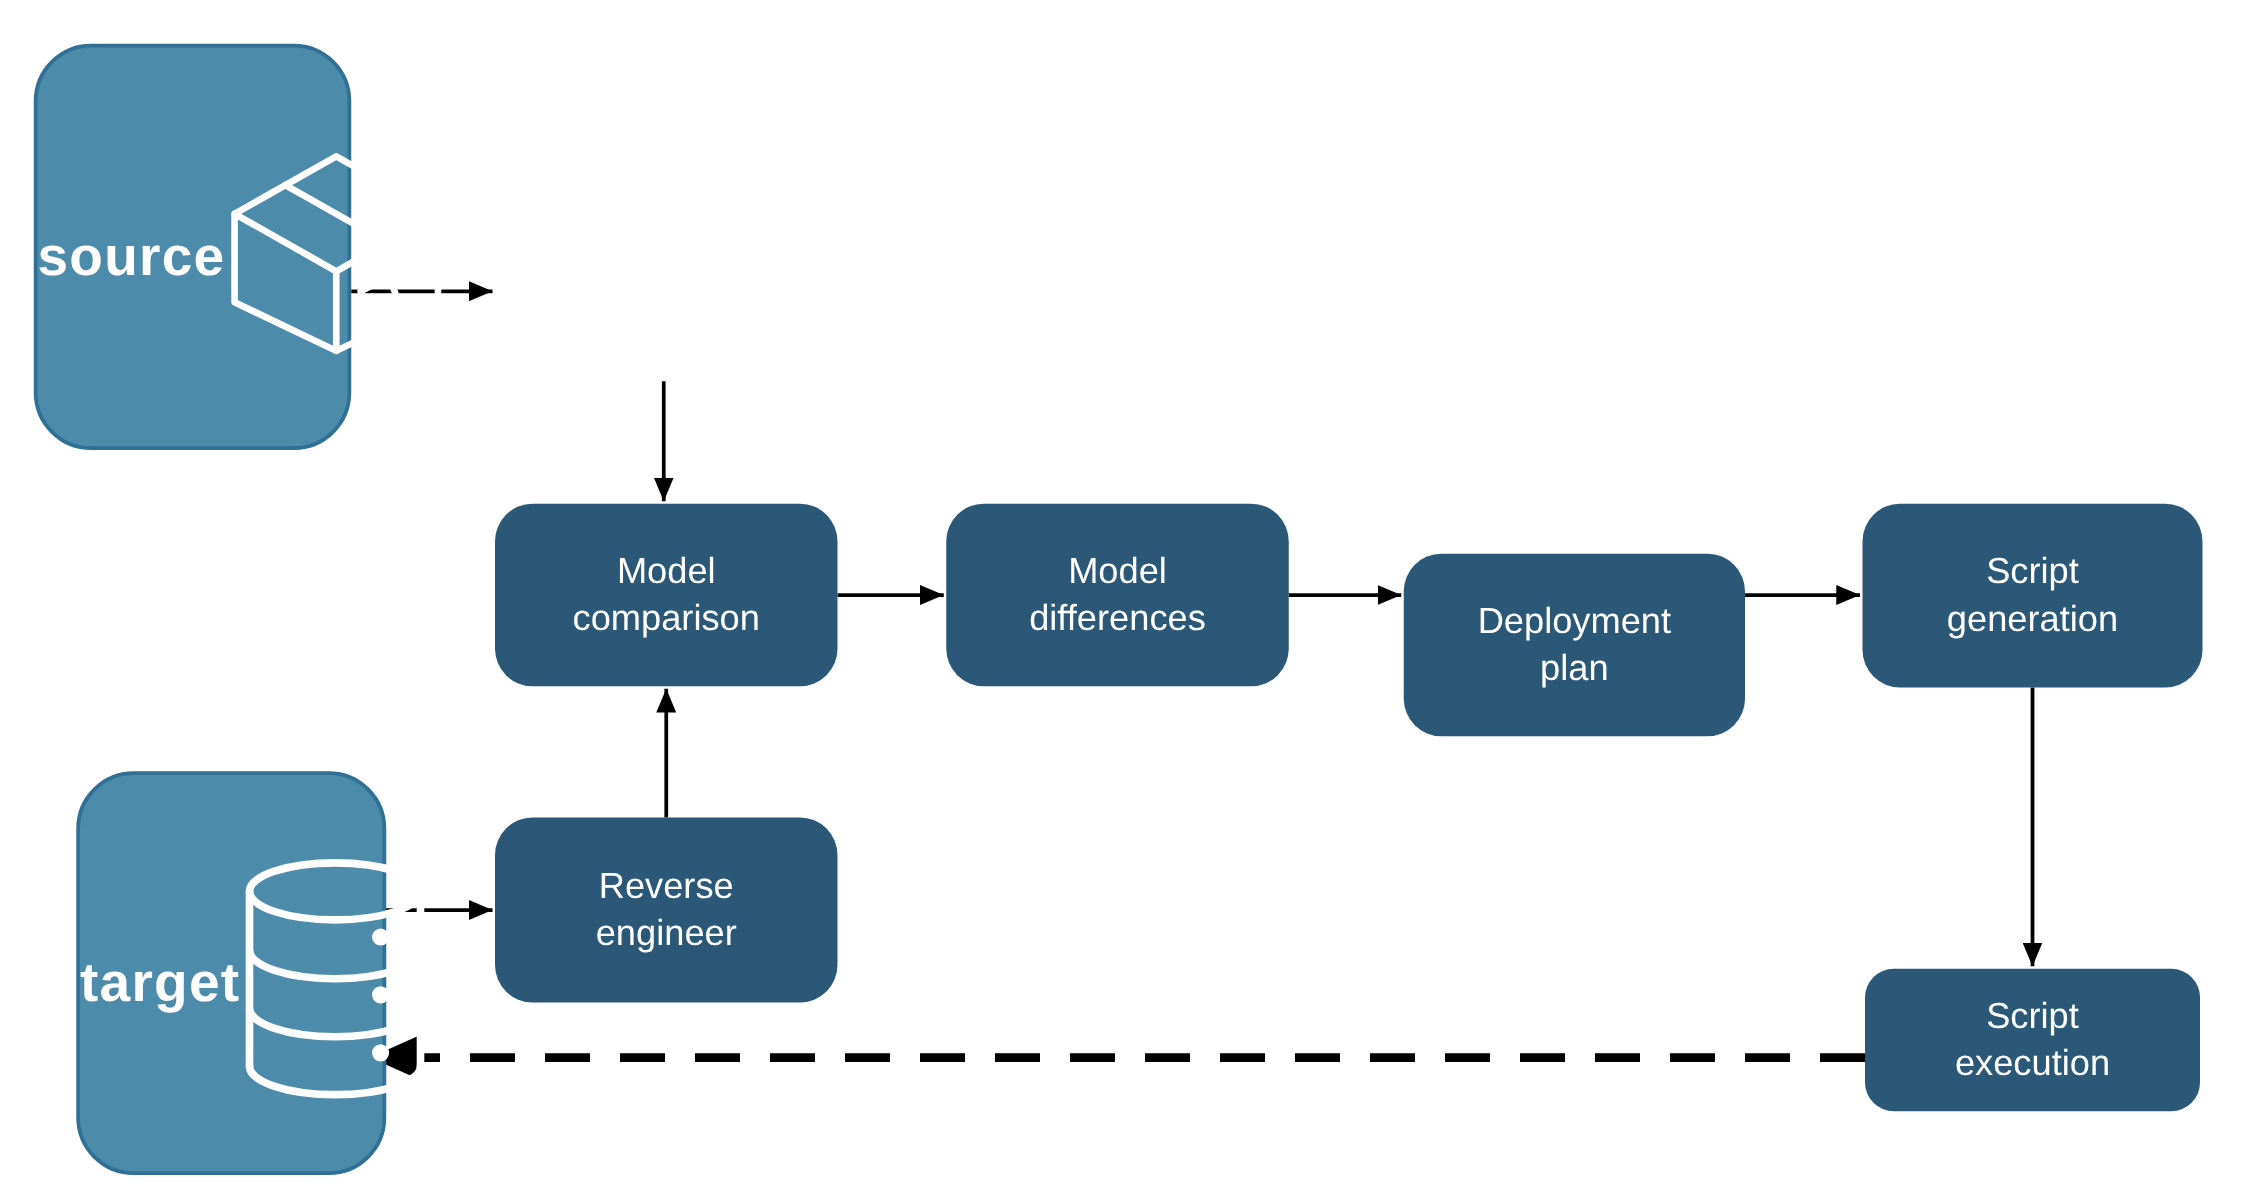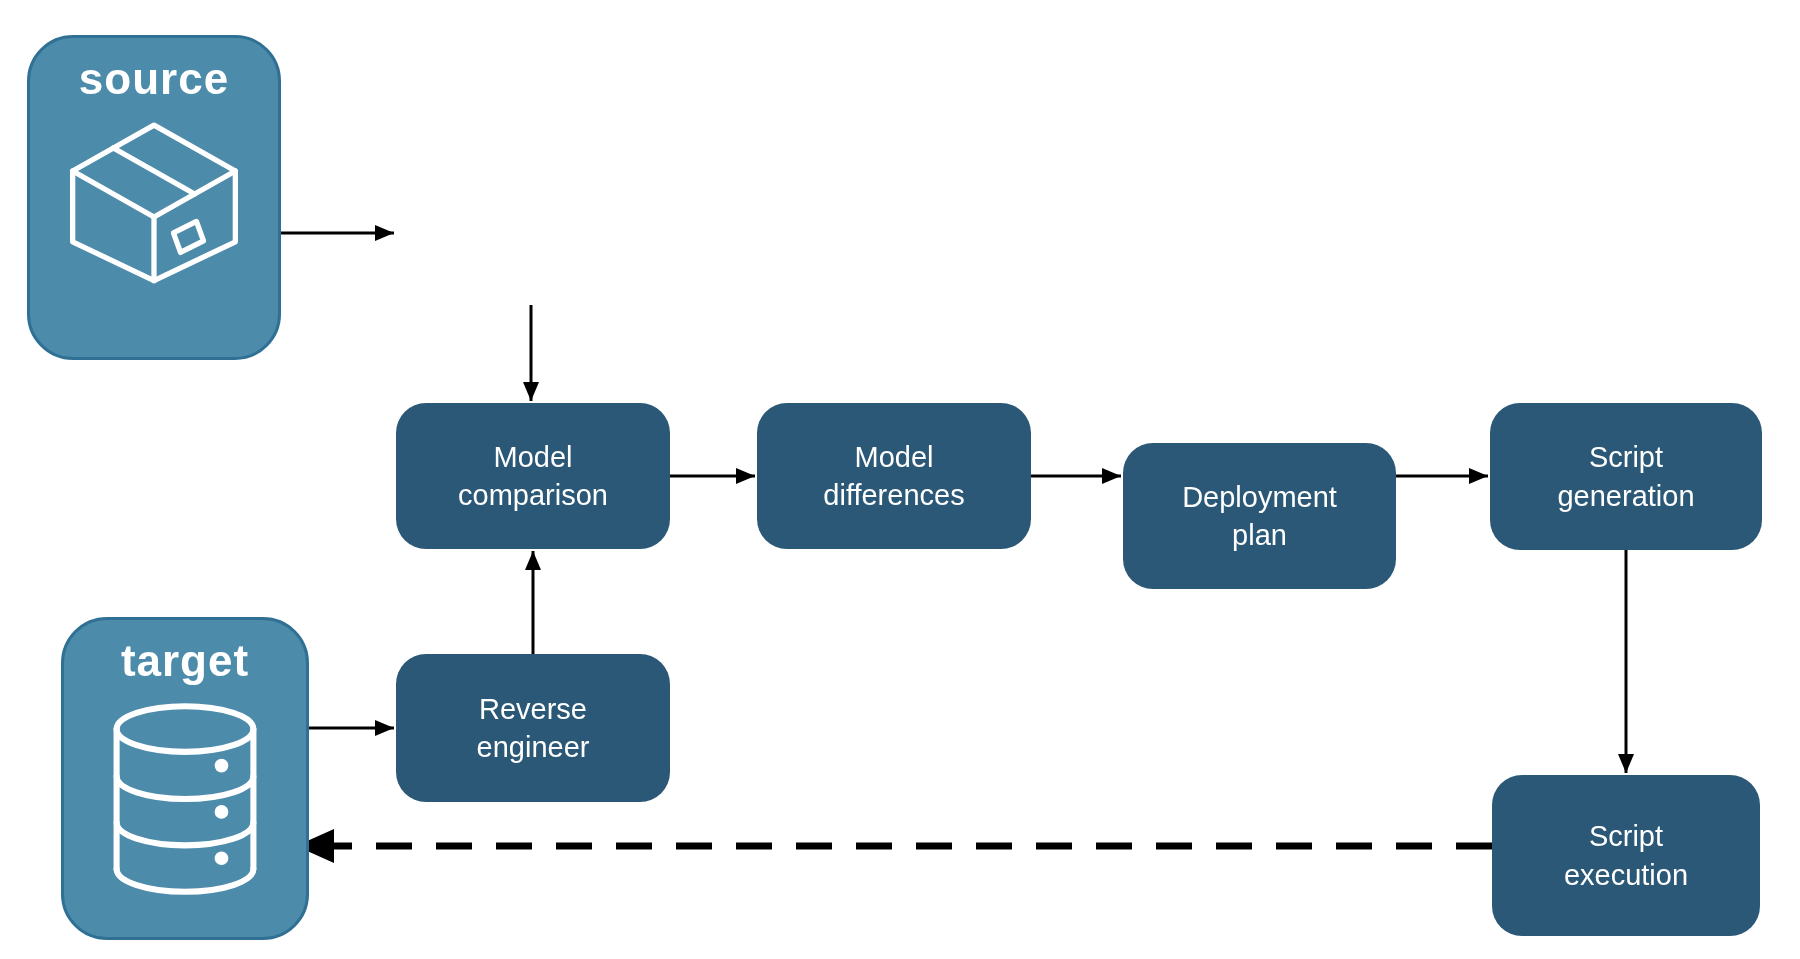--- a/index.html
+++ b/index.html
@@ -37,21 +37,21 @@
     line-height: 1.32;
     padding: 0 40px;
     box-sizing: border-box;
   }
   .terminal {
     position: absolute;
     background: var(--terminal-fill, #4d8bab);
     border: 3px solid var(--terminal-border, #2f7094);
     border-radius: 46px;
     display: flex;
-    flex-direction: column;
+    flex-direction: row;
     align-items: center;
     box-sizing: border-box;
   }
   .terminal-label {
     color: var(--label-text, #ffffff);
     font-weight: bold;
     font-size: 44px;
     letter-spacing: 1px;
     margin-top: 16px;
   }
@@ -60,21 +60,21 @@
   }
   
   #terminal-source   { left: 27px;  top: 35px;  width: 254px; height: 325px; }
   #terminal-target   { left: 61px;  top: 617px; width: 248px; height: 323px; }
   #node-load-model        { left: 395px;  top: 162px; width: 273px; height: 143px; }
   #node-model-comparison  { left: 396px;  top: 403px; width: 274px; height: 146px; }
   #node-model-differences { left: 757px;  top: 403px; width: 274px; height: 146px; }
   #node-deployment-plan   { left: 1123px; top: 403px; width: 273px; height: 146px; margin-top: 40px; }
   #node-script-generation { left: 1490px; top: 403px; width: 272px; height: 147px; }
   #node-reverse-engineer  { left: 396px;  top: 654px; width: 274px; height: 148px; text-align: center; }
-  #node-script-execution  { left: 1492px; top: 775px; width: 268px; height: 161px; }
+  #node-script-execution  { left: 1492px; top: 775px; width: 268px; height: 114px; border-radius: 23px; }
 </style>
 </head>
 <body>
 
 <div class="canvas">
 
   <svg class="edges-layer" width="1800" height="959" viewBox="0 0 1800 959" xmlns="http://www.w3.org/2000/svg">
     <defs>
       <marker id="arrowhead" markerUnits="userSpaceOnUse" markerWidth="20" markerHeight="16" refX="19" refY="8" orient="auto">
         <path d="M0,0 L19,8 L0,16 Z" fill="#000000"></path>

